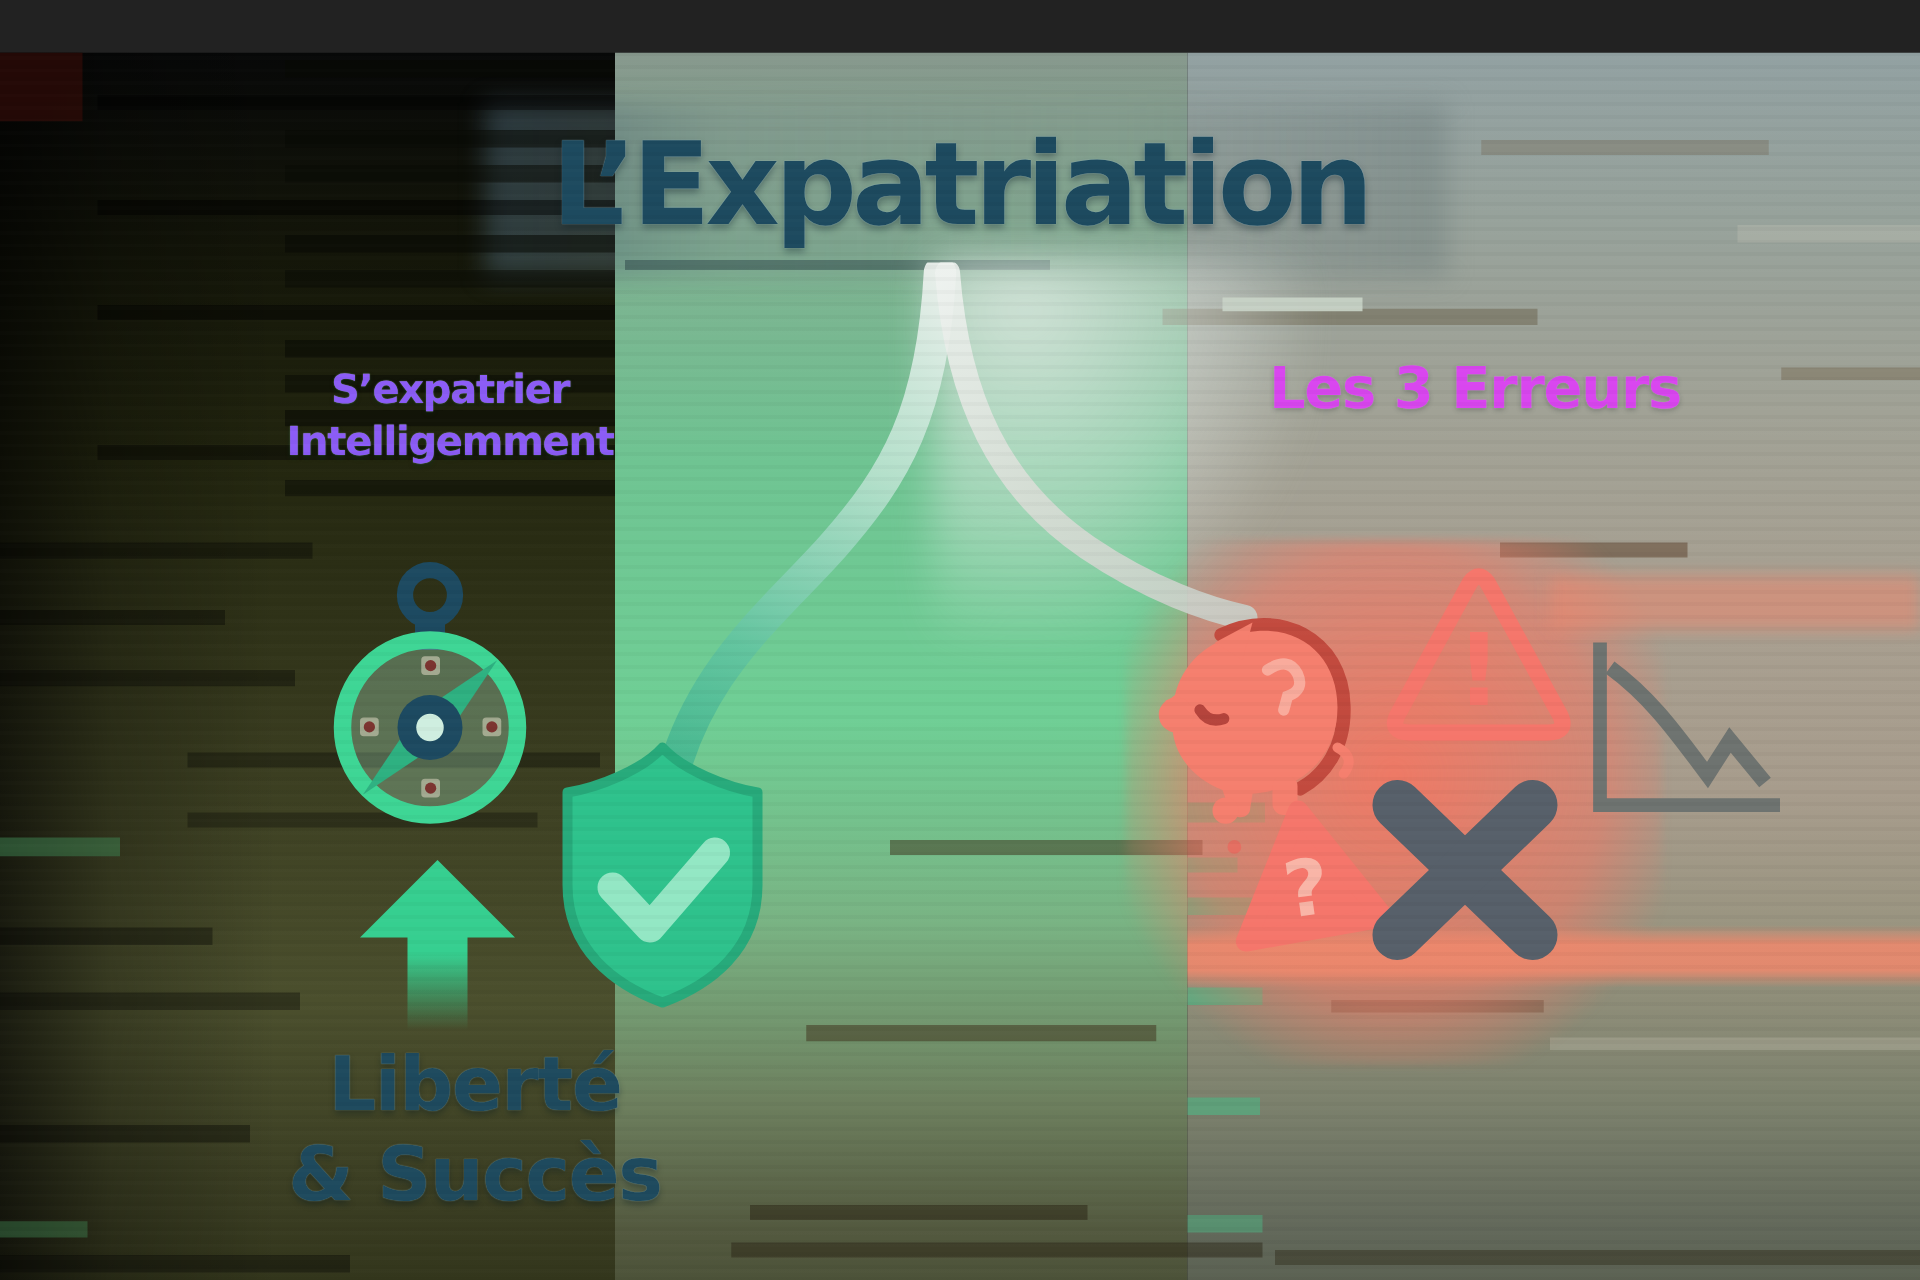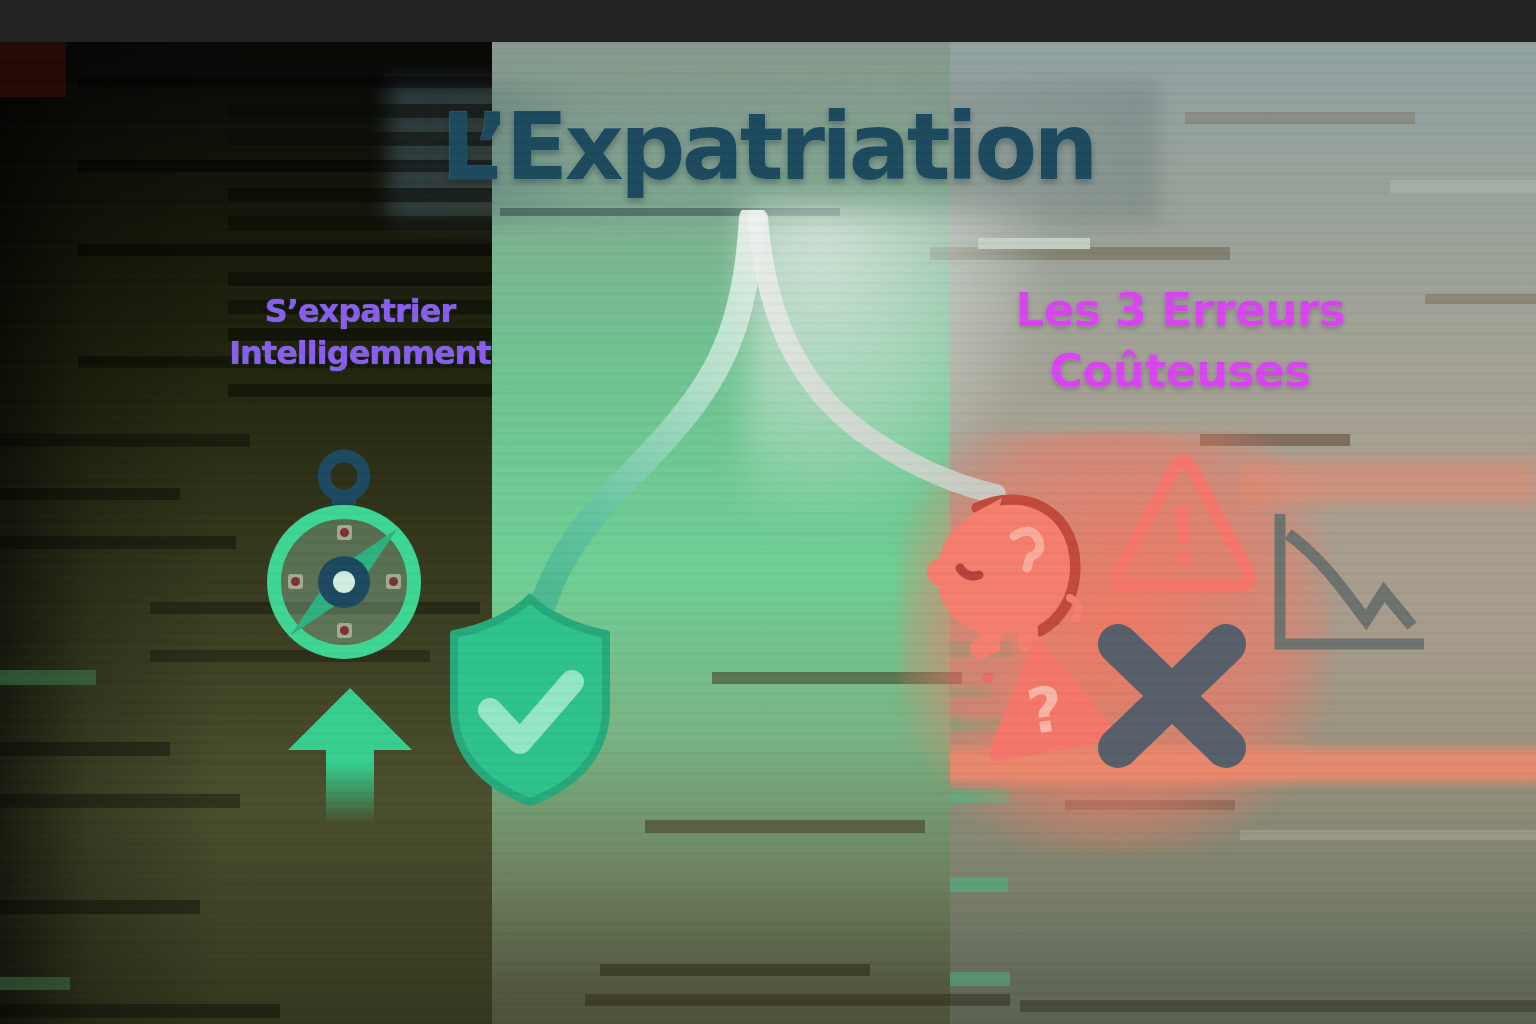--- a/index.html
+++ b/index.html
@@ -133,23 +133,26 @@
 
   <div class="abs main-title nowrap">L’Expatriation</div>
 
   <div class="abs heading heading-left">
     <div>S’expatrier</div>
     <div>Intelligemment</div>
   </div>
 
   <div class="abs heading heading-right">
     <div>Les 3 Erreurs</div>
-    <div>Coûteuses</div>
   </div>
 
+  <div class="abs outcome outcome-left">
+    <div>Liberté</div>
+    <div>&amp; Succès</div>
+  </div>
 
 
   <svg class="abs" style="left:260px;top:400px" width="170" height="230" viewBox="0 0 170 230">
     <circle cx="84" cy="34" r="20" fill="none" stroke="#1d4a61" stroke-width="13"></circle>
     <rect x="72" y="50" width="24" height="28" fill="#1d4a61"></rect>
     <circle cx="84" cy="140" r="70" fill="rgba(168,230,196,.32)" stroke="#3ed695" stroke-width="14"></circle>
     <g transform="rotate(45 84 140)">
       <polygon points="84,64 99,140 84,216 69,140" fill="#2eb181"></polygon>
     </g>
     <g fill="rgba(175,180,155,.85)">

